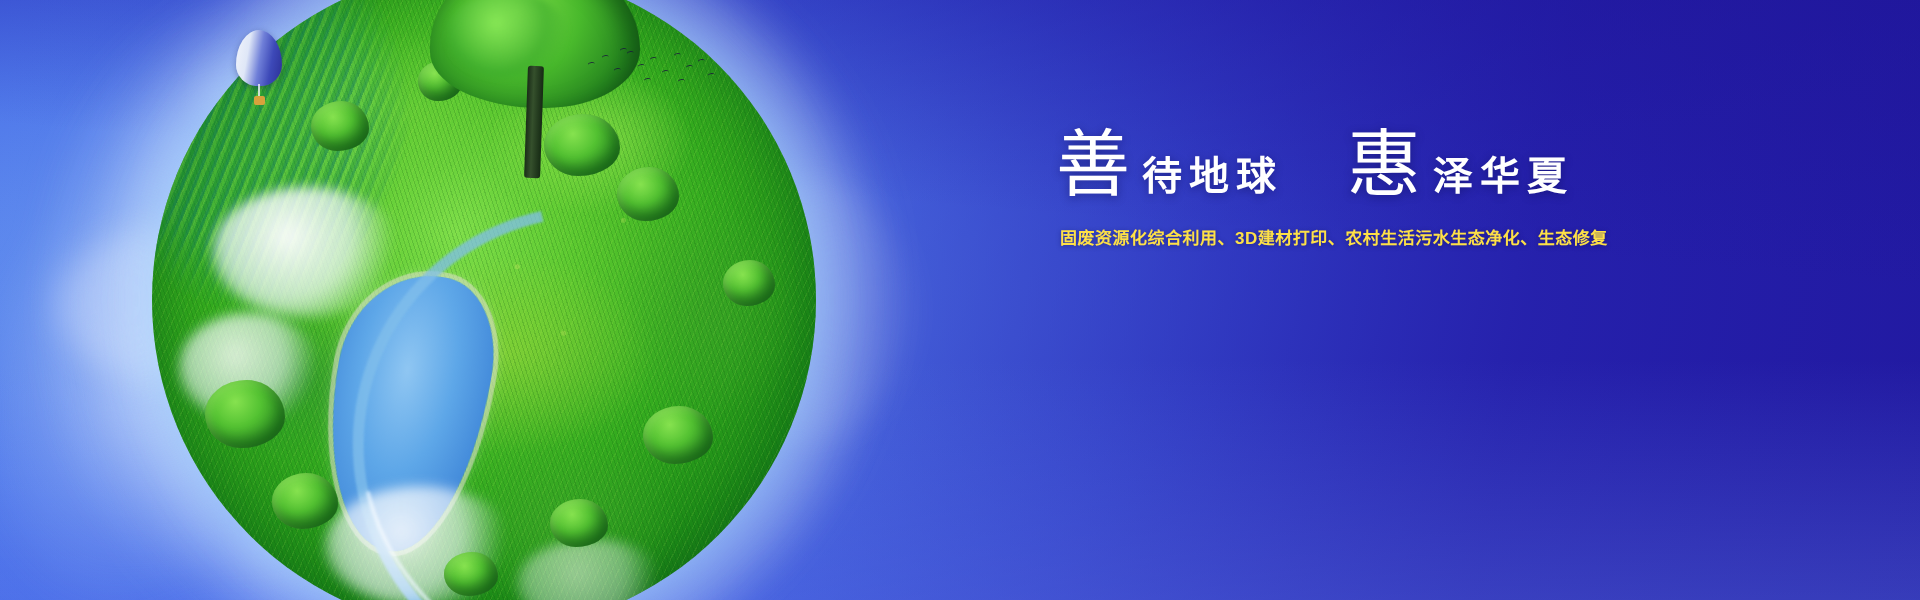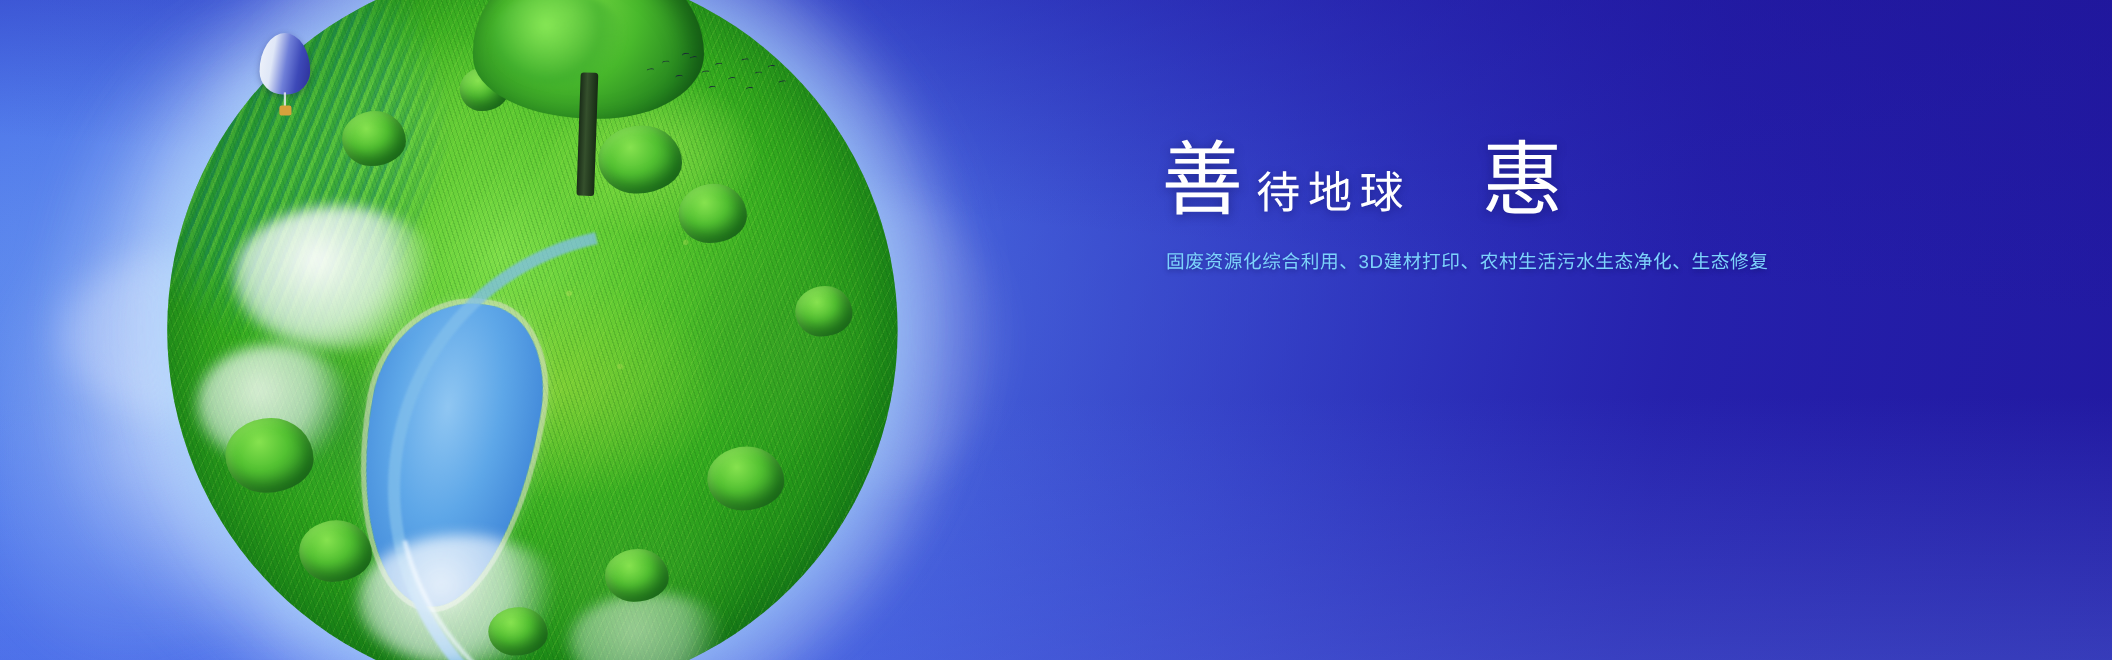--- a/index.html
+++ b/index.html
@@ -266,41 +266,41 @@
     font-size: 74px;
     line-height: 1;
     font-weight: 400;
     letter-spacing: 2px;
     text-shadow: 0 2px 10px rgba(10,10,70,0.45);
   }
   .headline .small {
     font-family: "Liberation Serif", "DejaVu Serif", serif;
     font-size: 40px;
     line-height: 1;
-    font-weight: 400;
+    font-weight: 700;
     letter-spacing: 7px;
     margin-left: 10px;
     text-shadow: 0 2px 8px rgba(10,10,70,0.40);
   }
   .headline .gap { display: inline-block; width: 64px; }
 
   .subtitle {
     font-size: 26px;
     letter-spacing: 7px;
     font-weight: 400;
     margin: 26px 0 0 4px;
     text-shadow: 0 1px 6px rgba(10,10,70,0.40);
   }
 
   .desc {
     font-size: 17px;
     letter-spacing: 0.5px;
-    font-weight: 400;
+    font-weight: 700;
     margin: 22px 0 0 4px;
-    color: #7dd3fc;
+    color: #fde047;
     text-shadow: 0 1px 5px rgba(10,10,70,0.40);
   }
 
   .cta {
     display: inline-flex;
     align-items: center;
     justify-content: center;
     gap: 12px;
     margin: 30px 0 0 4px;
     width: 116px;
@@ -392,20 +392,21 @@
     <span class="bird" style="left:92px; top:33px;"></span>
   </div>
 
   <div class="content">
 
     <h1 class="headline">
       <span class="big">善</span>
       <span class="small">待地球</span>
       <span class="gap"></span>
       <span class="big">惠</span>
+      <span class="small">泽华夏</span>
     </h1>
 
 
     <div class="desc">固废资源化综合利用、3D建材打印、农村生活污水生态净化、生态修复</div>
 
 
   </div>
 </div>
 
 </body></html>

